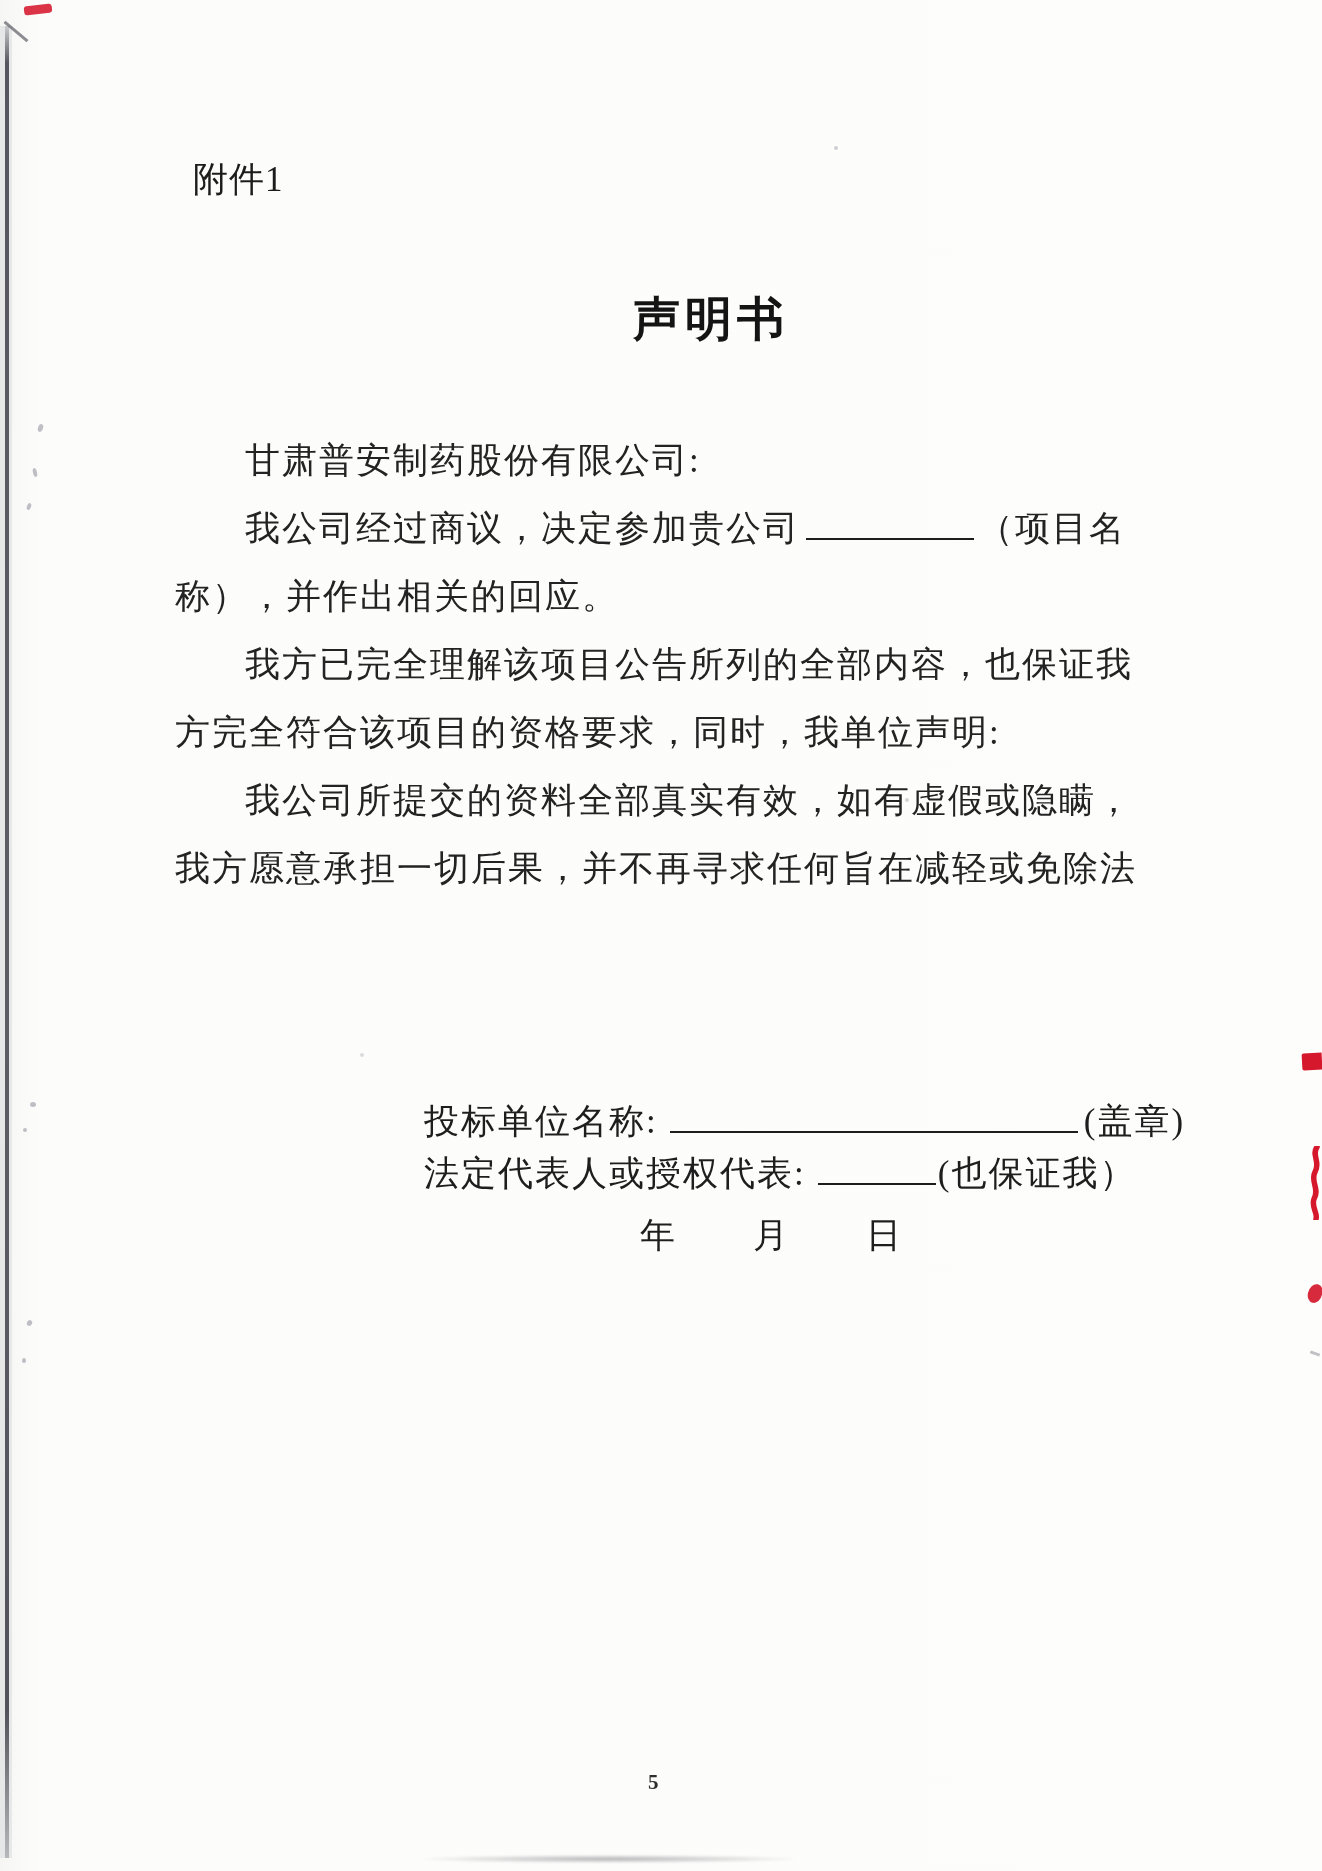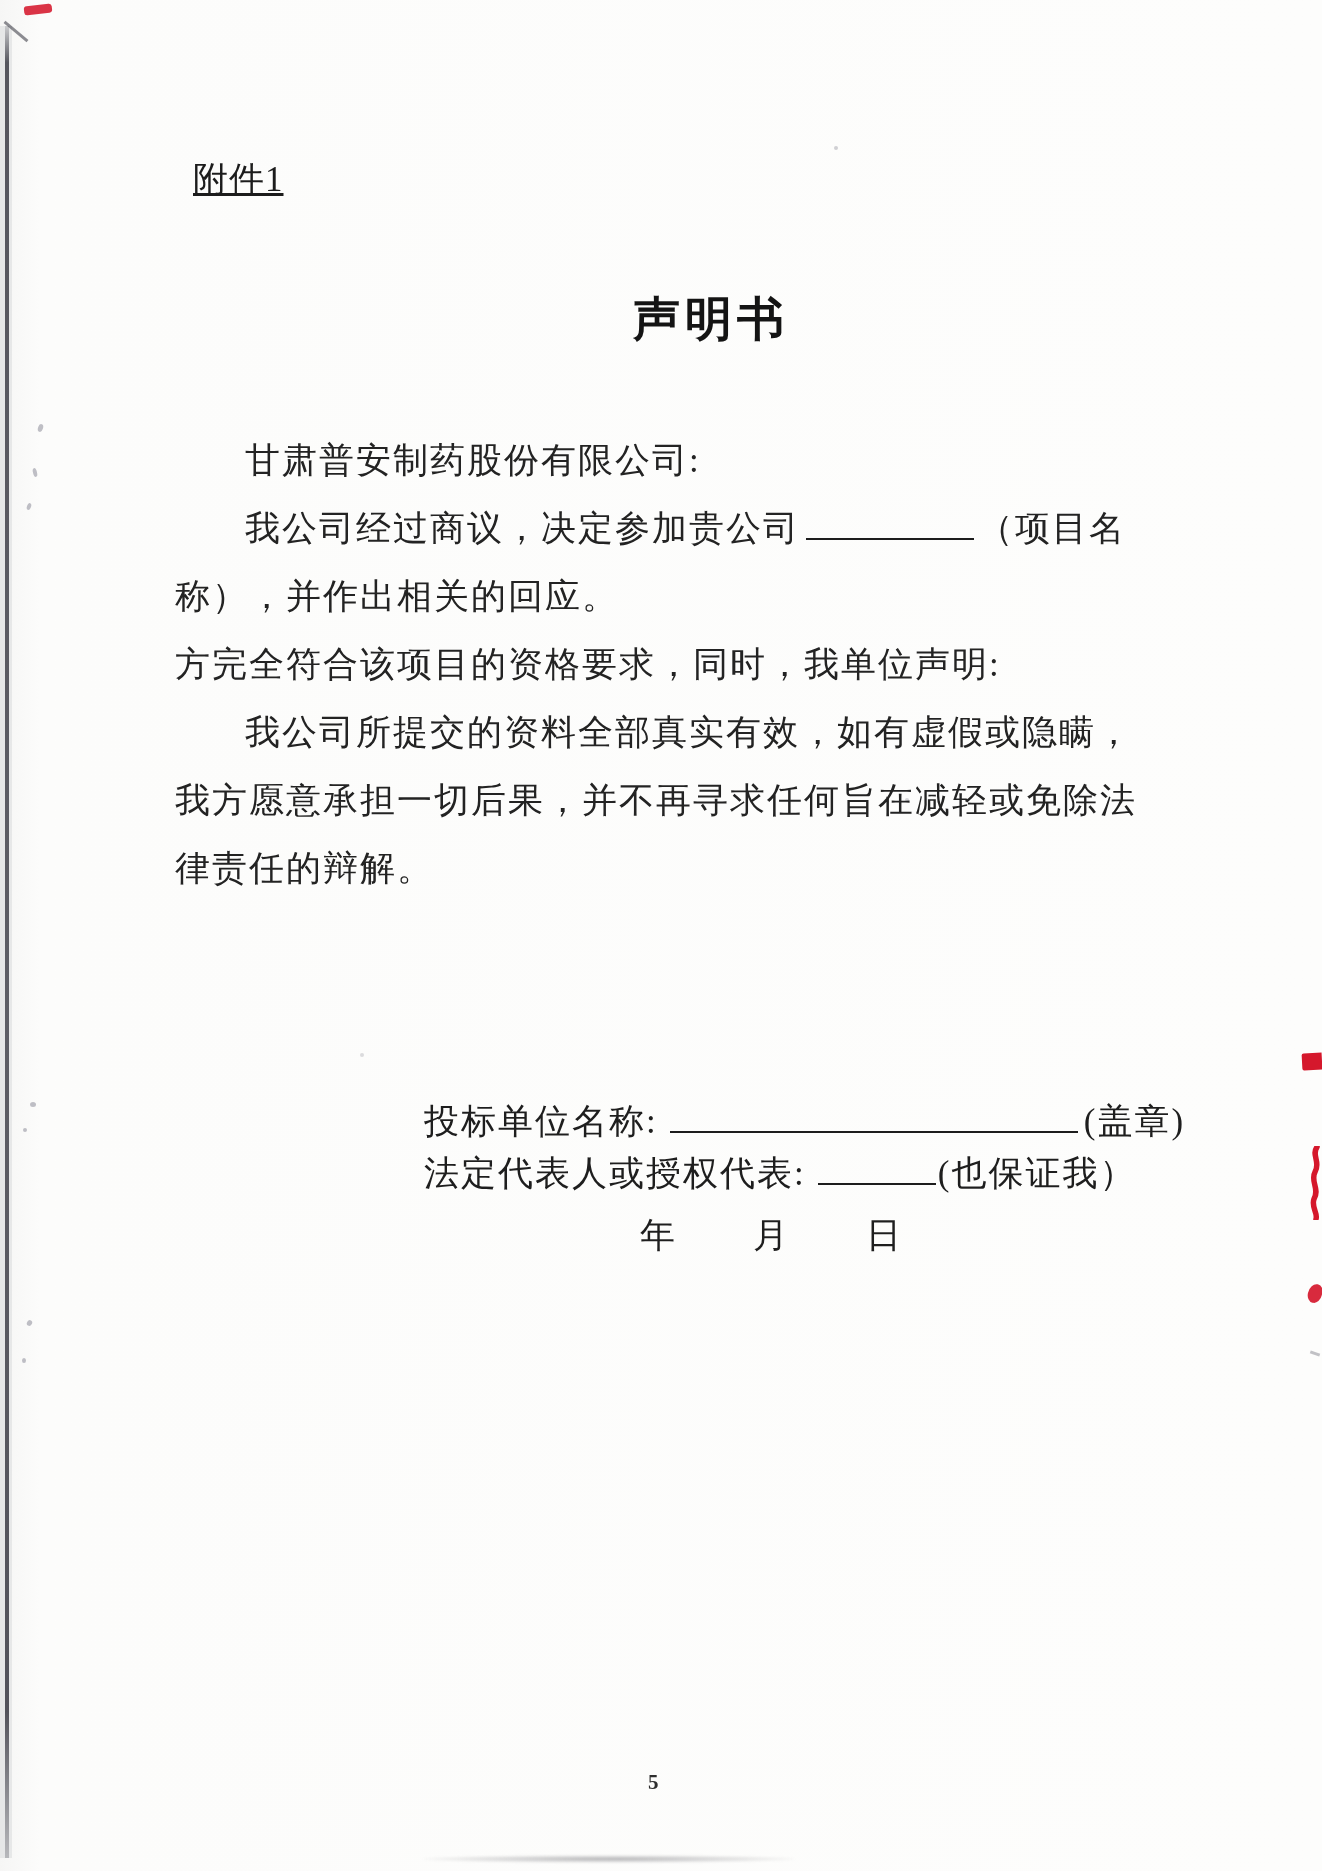--- a/index.html
+++ b/index.html
@@ -89,21 +89,20 @@
     transform: rotate(20deg);
   }
 
   
   .attachment-label {
     position: absolute;
     left: 193px; top: 156px;
     font-size: 35px;
     letter-spacing: 1px;
     color: #1c1c1c;
-    text-decoration: underline;
   }
   .doc-title {
     position: absolute;
     left: 0; top: 288px;
     width: 100%;
     text-align: center;
     transform: translateX(50px);
     font-size: 47px;
     font-weight: bold;
     letter-spacing: 5px;
@@ -185,24 +184,24 @@
   <div class="bottom-smudge"></div>
 
   <div class="attachment-label">附件1</div>
 
   <h1 class="doc-title">声明书</h1>
 
   <div class="doc-body">
     <p class="indent">甘肃普安制药股份有限公司:</p>
     <p class="indent"><span>我公司经过商议，决定参加贵公司</span><span class="blank blank-project"></span><span>（项目名</span></p>
     <p>称），并作出相关的回应。</p>
+    <p class="indent">我方已完全理解该项目公告所列的全部内容，也保证我</p>
     <p>方完全符合该项目的资格要求，同时，我单位声明:</p>
     <p class="indent">我公司所提交的资料全部真实有效，如有虚假或隐瞒，</p>
     <p>我方愿意承担一切后果，并不再寻求任何旨在减轻或免除法</p>
-    <p>律责任的辩解。</p>
   </div>
 
   <div class="sig-row sig-row-1"><span>投标单位名称:</span><span class="blank blank-bidder"></span><span>(盖章)</span></div>
 
   <div class="sig-row sig-row-2"><span>法定代表人或授权代表:</span><span class="blank blank-rep"></span><span>(也保证我）</span></div>
 
   <div class="date-row">
     <span>年</span>
     <span>月</span>
     <span>日</span>

